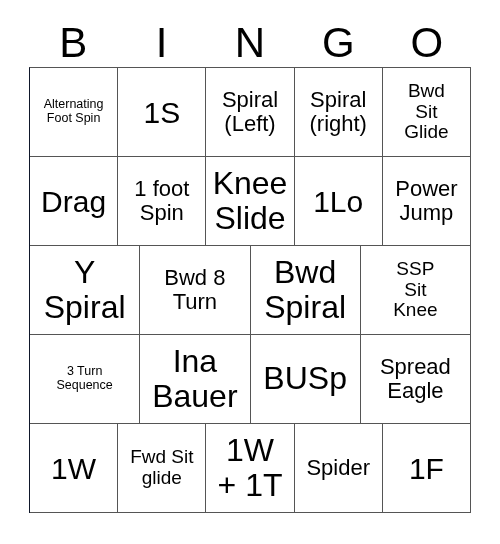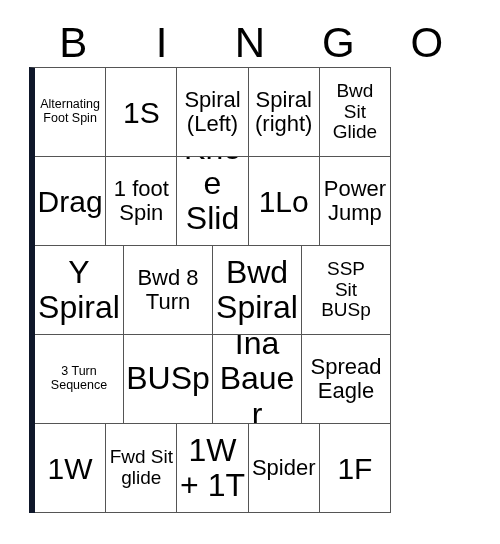--- a/index.html
+++ b/index.html
@@ -34,22 +34,22 @@
     text-align: center;
     font-size: 42px;
     line-height: 1;
     font-weight: 400;
     padding-bottom: 3px;
     letter-spacing: 0px;
   }
 
   
   .grid {
-    width: 362px;
-    border-left: 6px solid #0f172a;
+    width: 442px;
+    border-left: 1px solid #0f172a;
     border-top: 1px solid #555555;
     box-sizing: border-box;
   }
   .grid-row {
     display: flex;
     width: 100%;
   }
   .cell {
     flex: 1 1 0;
     width: 88.4px;
@@ -147,37 +147,37 @@
           <span class="cell-text sz-md">Bwd 8
 Turn</span>
         </div>
       <div class="cell">
           <span class="cell-text sz-lg">Bwd
 Spiral</span>
         </div>
       <div class="cell">
           <span class="cell-text sz-sm">SSP
 Sit
-BUSp</span>
+Knee</span>
         </div>
     </div>
 
     <div class="grid-row">
       <div class="cell">
           <span class="cell-text sz-xs">3 Turn
 Sequence</span>
         </div>
       <div class="cell">
-          <span class="cell-text sz-lg">BUSp</span>
-        </div>
-      <div class="cell">
           <span class="cell-text sz-lg">Ina
 Bauer</span>
         </div>
       <div class="cell">
+          <span class="cell-text sz-lg">BUSp</span>
+        </div>
+      <div class="cell">
           <span class="cell-text sz-md">Spread
 Eagle</span>
         </div>
     </div>
 
     <div class="grid-row">
       <div class="cell">
           <span class="cell-text sz-xl">1W</span>
         </div>
       <div class="cell">

